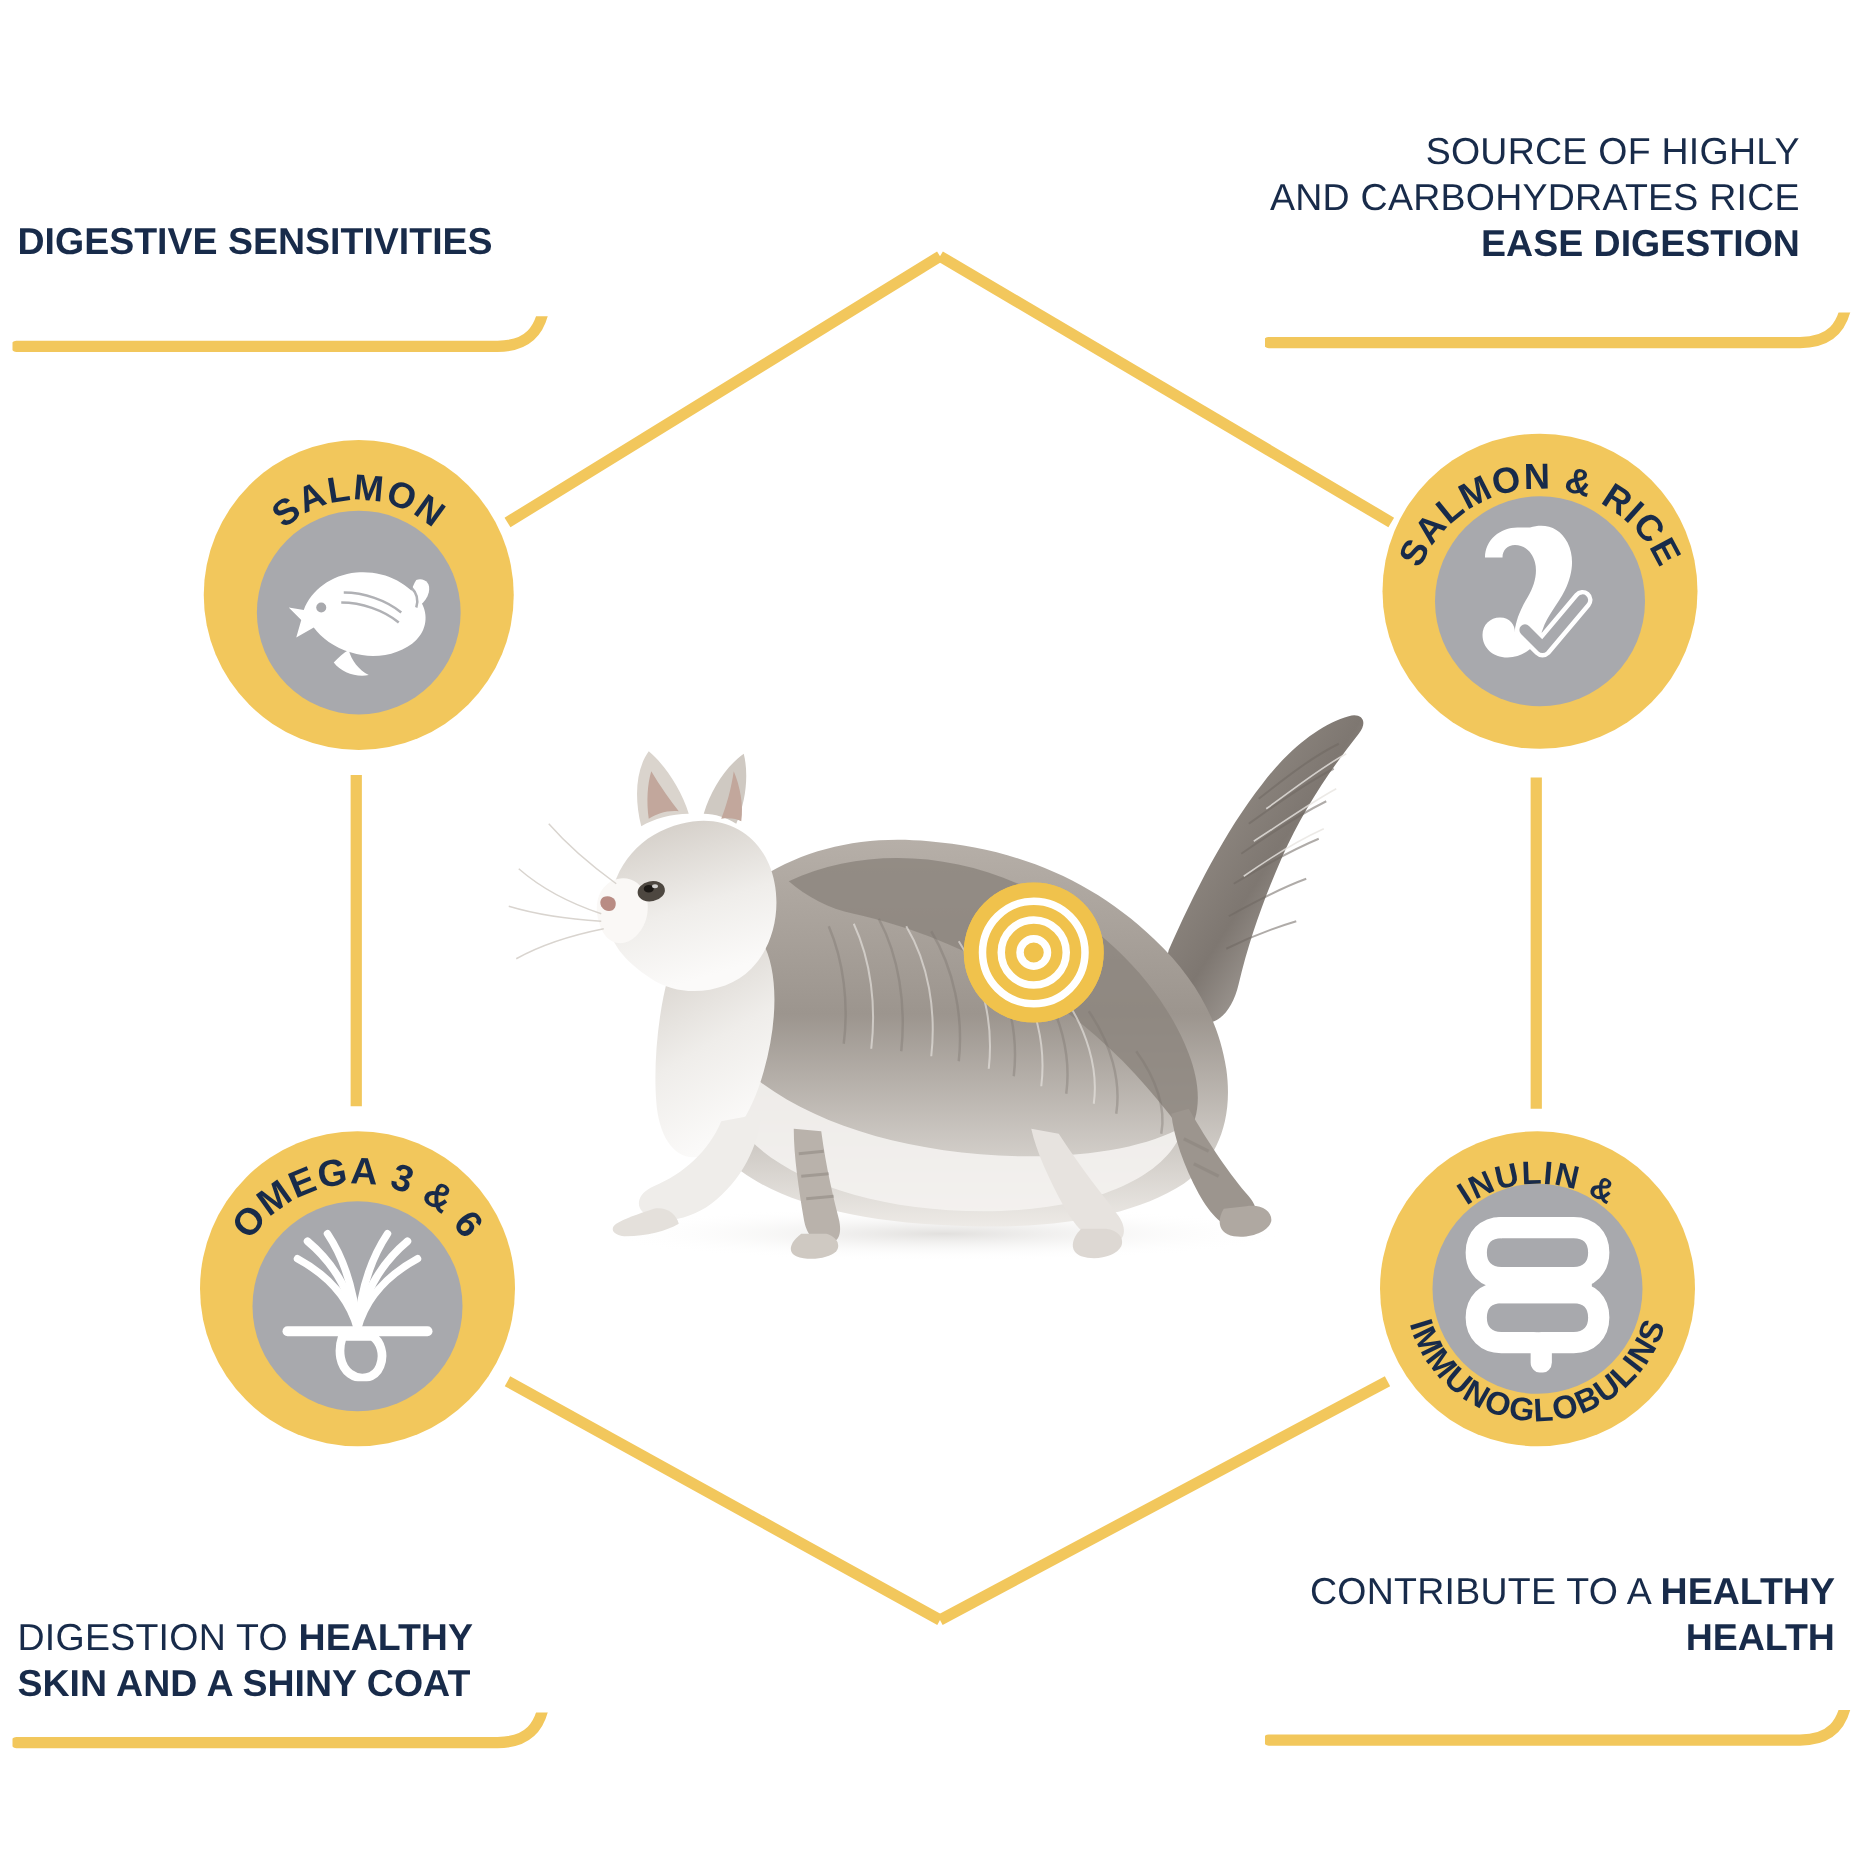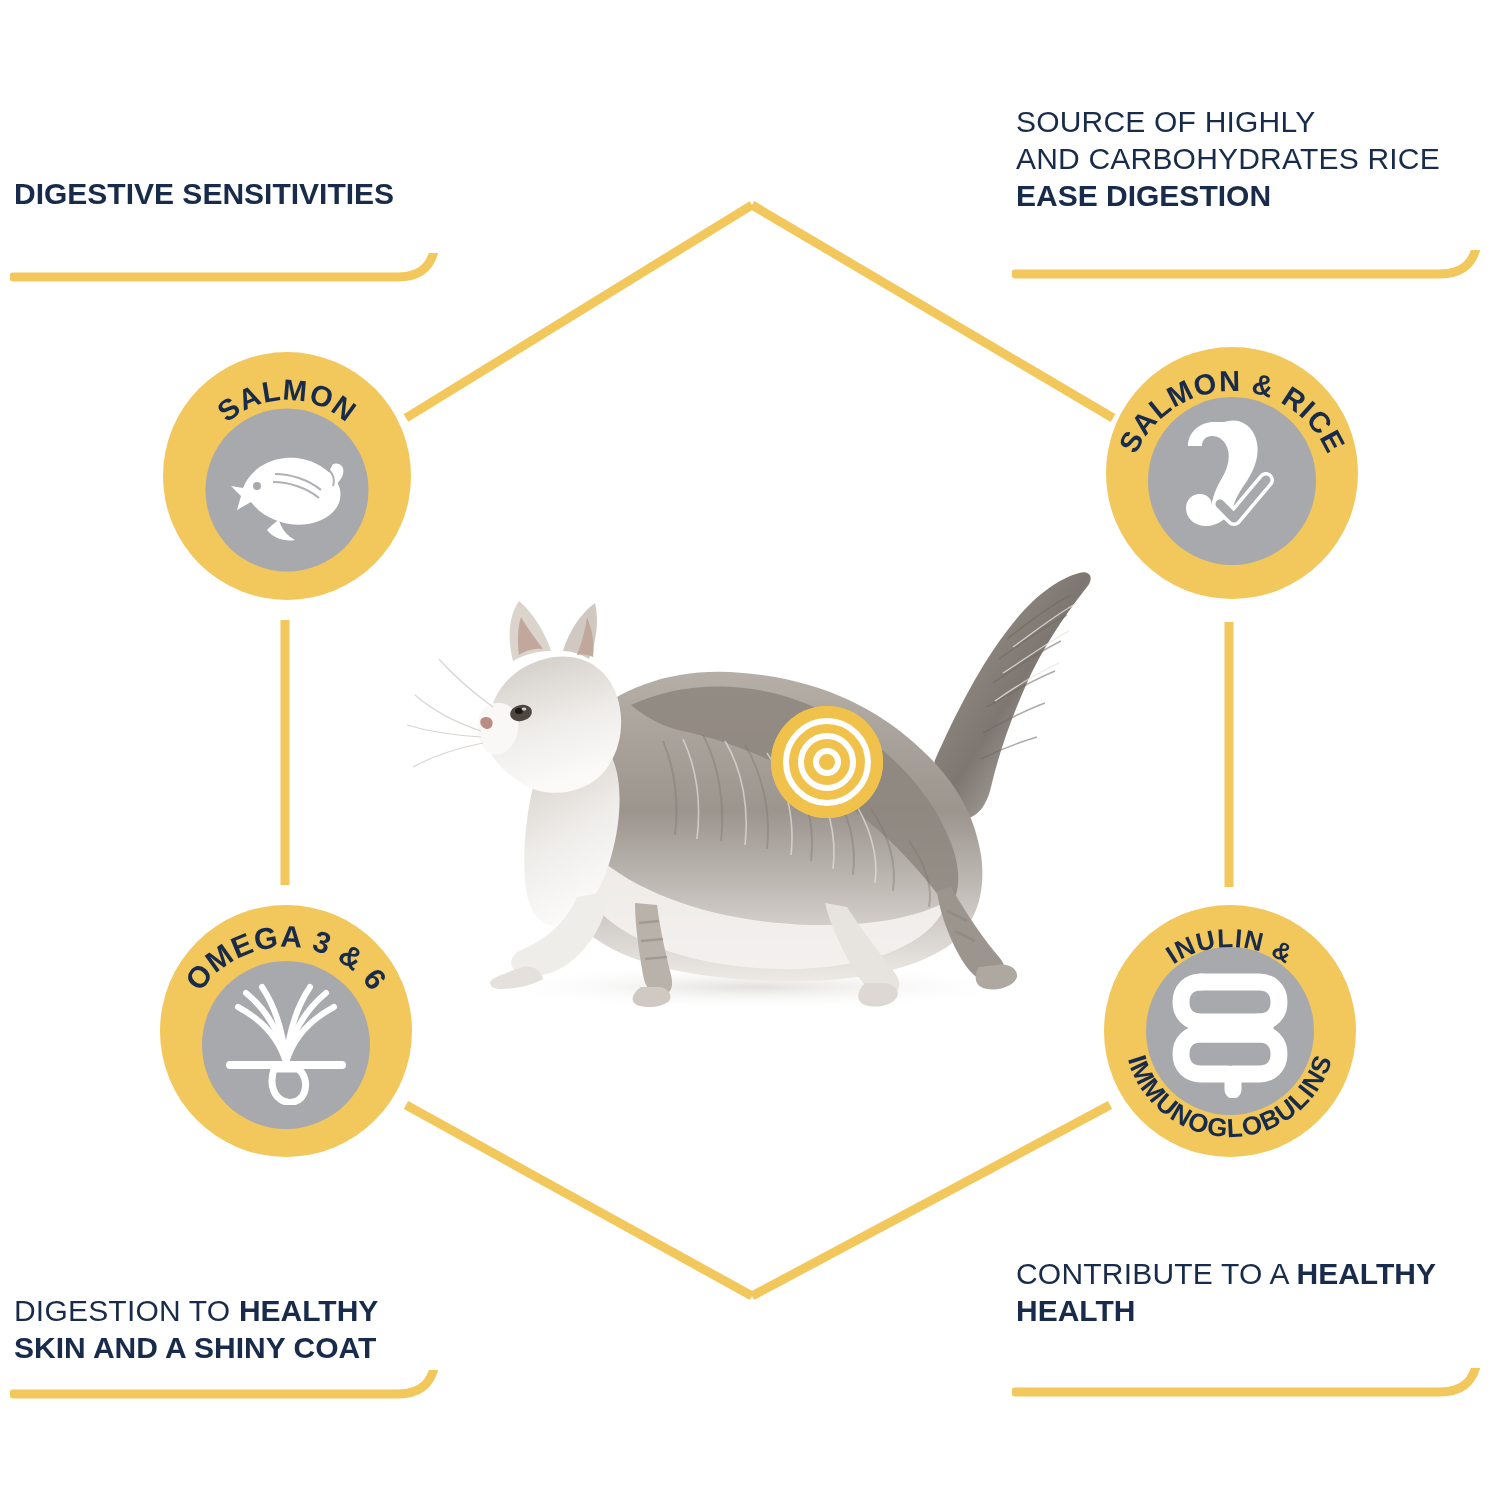--- a/index.html
+++ b/index.html
@@ -17,23 +17,23 @@
   .callout .line{
     color:#182B4A;
     font-size:30px;
     line-height:37px;
     letter-spacing:.2px;
     white-space:nowrap;
     font-weight:400;
   }
   .callout .line b{font-weight:700;letter-spacing:0px;margin-top:48px;}
   .callout.tl{left:14px;top:175px;}
-  .callout.tr{left:1016px;top:103px;}
+  .callout.tr{left:1016px;top:103px;text-align:right;}
   .callout.bl{left:14px;top:1292px;}
-  .callout.br{left:1016px;top:1255px;}
+  .callout.br{left:1048px;top:1255px;text-align:right;}
 
   
   .bracket{position:absolute;}
   .bracket svg{display:block;}
 
   
   #wires{position:absolute;left:0;top:0;width:1500px;height:1500px;}
 
   
   .badge{

